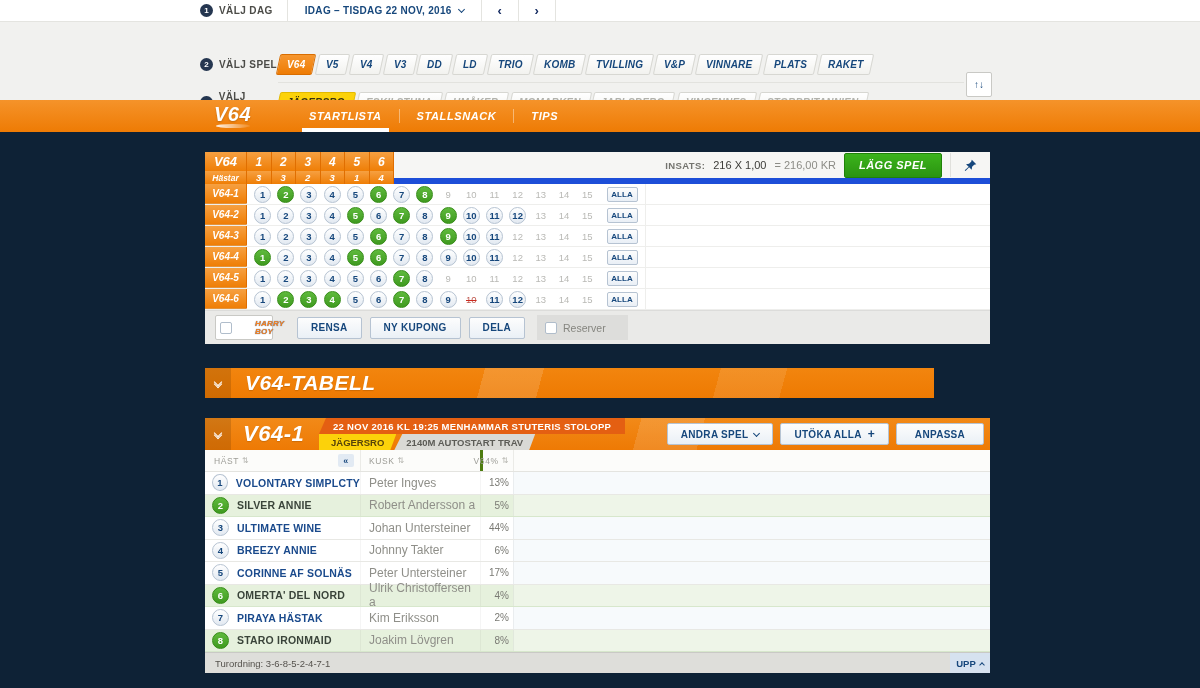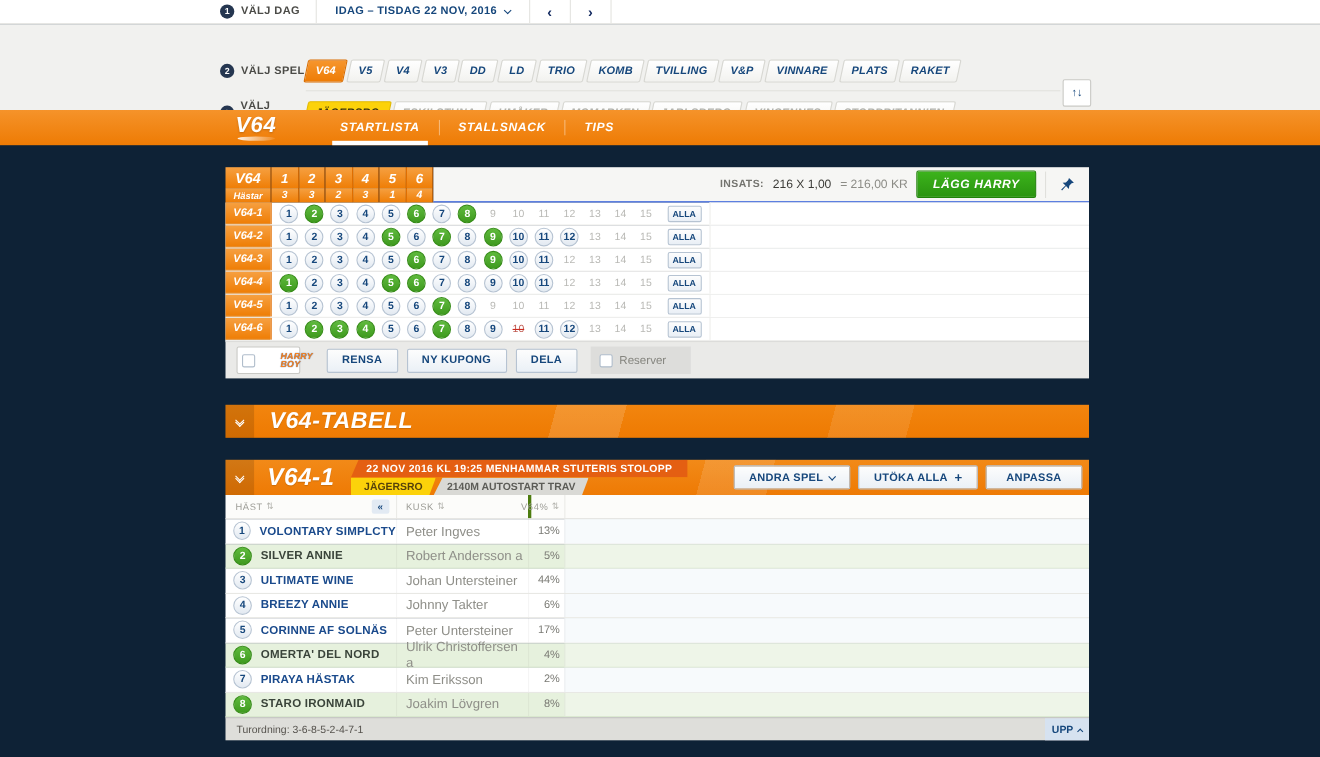--- a/index.html
+++ b/index.html
@@ -59,21 +59,21 @@
   .osep { width:1px; height:14px; background:rgba(255,255,255,.4); align-self:center; }
 
   
   .coupon { position:absolute; left:205px; top:152px; width:785px; }
   .c-head { display:flex; height:32px; }
   .c-grid { display:grid; grid-template-columns:42px repeat(6,24.5px); grid-template-rows:19px 13px; }
   .oc { background:linear-gradient(180deg,#f6a041,#ef7e06); border-right:1px solid #e06e00;
         color:#fff; font-style:italic; font-weight:900; display:flex; align-items:center; justify-content:center; }
   .oc.ttl { font-size:13px; } .oc.num { font-size:12px; cursor:default; }
   .oc.lbl { font-size:8.5px; font-weight:bold; } .oc.cnt { font-size:9.5px; }
-  .c-headrest { flex:1; background:#f6f6f4; border-bottom:1px solid #1d4ed8; display:flex;
+  .c-headrest { flex:1; background:#f6f6f4; border-bottom:6px solid #1d4ed8; display:flex;
                 align-items:center; justify-content:flex-end; gap:8px; padding-right:9px; }
   .insats-label { font-size:9.5px; font-weight:bold; color:#74746f; letter-spacing:.4px; }
   .insats-calc { font-size:11px; font-weight:normal; color:#3c3c38; }
   .insats-total { font-size:11px; color:#8c8c86; }
   .btn-green { height:25px; padding:0 14px; background:linear-gradient(#3cb31c,#2a9410);
                border:1px solid #1f8208; border-radius:2px; color:#fff; font-style:italic; font-weight:900;
                font-size:11px; letter-spacing:.5px; display:flex; align-items:center; cursor:pointer; }
   .hr-vdiv { width:1px; height:24px; background:#e0e0dc; }
   .pinbtn { width:22px; display:flex; align-items:center; justify-content:center; cursor:pointer; }
 
@@ -105,21 +105,21 @@
                    text-shadow:0 0 1px #1a4a8c; letter-spacing:.2px;padding-left:19px; }
   .btn-light { height:22px; padding:0 13px; background:linear-gradient(#fdfdfd,#eaf0f6); border:1px solid #b6c3d2;
                border-radius:2px; color:#16477c; font-size:10px; font-weight:bold; letter-spacing:.3px;
                display:flex; align-items:center; justify-content:center; cursor:pointer; }
   .gap { width:8px; }
   .reserver { height:25px; background:#dddddb; display:flex; align-items:center; gap:6px; padding:0 22px 0 8px;
               margin-left:4px; }
   .reserver span { font-size:10.5px; color:#85857f;text-align:right; }
 
   
-  .banner { position:absolute; left:205px; top:368px; width:785px; height:30px; display:flex;
+  .banner { position:absolute; left:205px; top:368px; width:729px; height:30px; display:flex;
             background:
               linear-gradient(105deg, transparent 38%, rgba(255,255,255,.14) 38%, rgba(255,255,255,.14) 46%, transparent 46%, transparent 70%, rgba(255,255,255,.1) 70%, rgba(255,255,255,.1) 79%, transparent 79%),
               linear-gradient(180deg,#f2850e,#ee7a02); }
   .chev-cell { width:26px; align-self:stretch; background:rgba(0,0,0,.13); display:flex; flex-direction:column;
                align-items:center; justify-content:center; color:#fff; cursor:pointer; }
   .chev-cell .chv { width:6px; height:6px; transform:rotate(45deg); margin:-2px 0; }
   .banner-title { margin-left:14px; align-self:center; color:#fff; font-style:italic; font-weight:900;
                   font-size:21px; letter-spacing:.5px; text-shadow:0 1px 1px rgba(0,0,0,.15); }
 
   
@@ -300,21 +300,21 @@
         <div class="oc cnt">3</div>
         <div class="oc cnt">2</div>
         <div class="oc cnt">3</div>
         <div class="oc cnt">1</div>
         <div class="oc cnt">4</div>
       </div>
     <div class="c-headrest">
       <span class="insats-label">INSATS:</span>
       <span class="insats-calc">216 X 1,00</span>
       <span class="insats-total">= 216,00 KR</span>
-      <button class="btn-green">LÄGG HARRY</button>
+      <button class="btn-green">LÄGG SPEL</button>
       <div class="hr-vdiv"></div>
       <div class="pinbtn">
         <svg width="13" height="13" viewBox="0 0 14 14">
             <path d="M8.4.8l4.8 4.8-2.2.5-2.3 2.3-.4 3.2L5.5 8.8 1.6 13 .8 12.2 5 8.3 2.2 5.6l3.2-.4L7.7 2.9z" fill="#16477c"></path>
           </svg>
       </div>
     </div>
   </div>
   <div id="coupon-rows">
       <div class="c-row">

